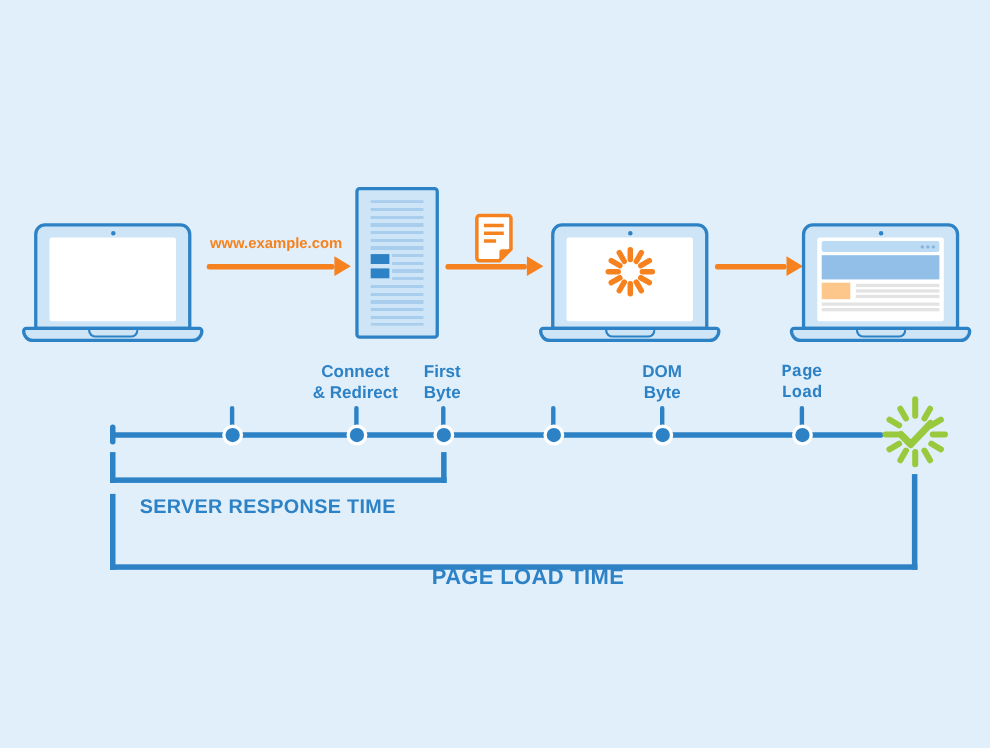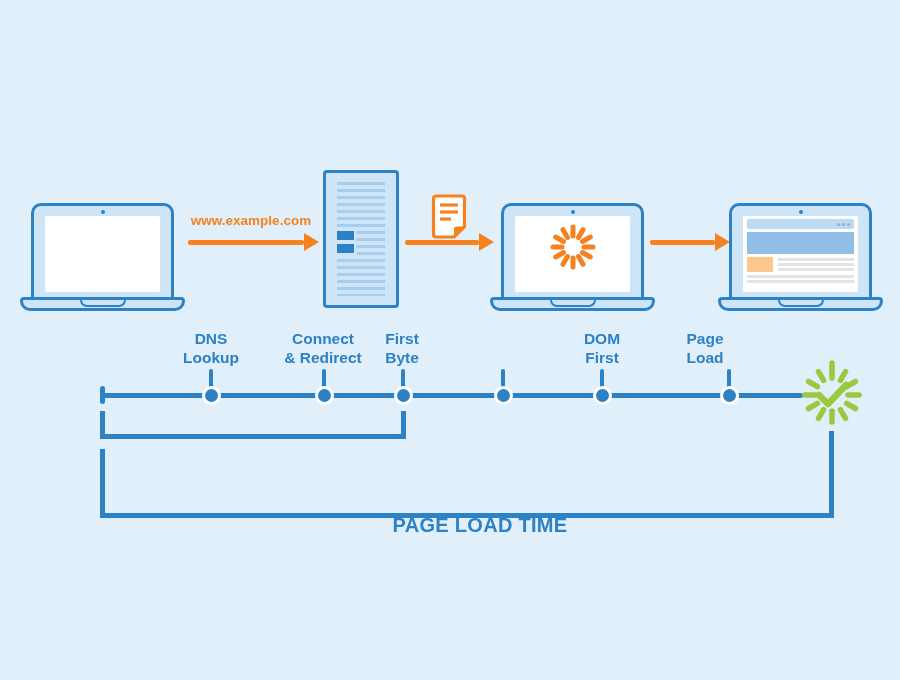--- a/index.html
+++ b/index.html
@@ -154,29 +154,27 @@
         <div class="wp-line" style="left:35px;top:52px;width:76px;"></div>
         <div class="wp-line" style="left:4px;top:59px;width:107px;"></div>
         <div class="wp-line" style="left:4px;top:64px;width:107px;"></div>
       </div>
     </div>
     <div class="base">
       <div class="notch"></div>
     </div>
   </div>
 
-  <div class="stage-label" style="left:136px;">DNS
-Lookup</div>
   <div class="stage-label" style="left:327px;">First
 Byte</div>
   <div class="stage-label" style="left:248px;">Connect
 &amp; Redirect</div>
   <div class="stage-label" style="left:527px;">DOM
-First</div>
-  <div class="stage-label" style="left:630px;">Page
+Byte</div>
+  <div class="stage-label" style="left:654px;font-family:Liberation Mono, monospace;">Page
 Load</div>
 
   <div class="tl-tick" style="left:209px;"></div>
   <div class="tl-tick" style="left:322px;"></div>
   <div class="tl-tick" style="left:401px;"></div>
   <div class="tl-tick" style="left:501px;"></div>
   <div class="tl-tick" style="left:600px;"></div>
   <div class="tl-tick" style="left:727px;"></div>
 
   <div class="tl-line"></div>
@@ -200,19 +198,20 @@
       <line x1="22.5" y1="59.4" x2="27.6" y2="50.6"></line>
       <line x1="12.6" y1="49.5" x2="21.4" y2="44.4"></line>
       <line x1="9" y1="36" x2="20" y2="36"></line>
       <line x1="12.6" y1="22.5" x2="21.4" y2="27.6"></line>
       <line x1="22.5" y1="12.6" x2="27.6" y2="21.4"></line>
     </g>
     <path d="M23 36 L32 45 L50 26" fill="none" stroke="#99c93c" stroke-width="6.5" stroke-linecap="round" stroke-linejoin="round"></path>
   </svg>
 
   <div class="bracket-server"></div>
+  <div class="srt-text">SERVER RESPONSE TIME</div>
 
   <div class="plt-left"></div>
   <div class="plt-bottom"></div>
   <div class="plt-right"></div>
   <div class="plt-text">PAGE LOAD TIME</div>
 
 </div>
 
 </body></html>

